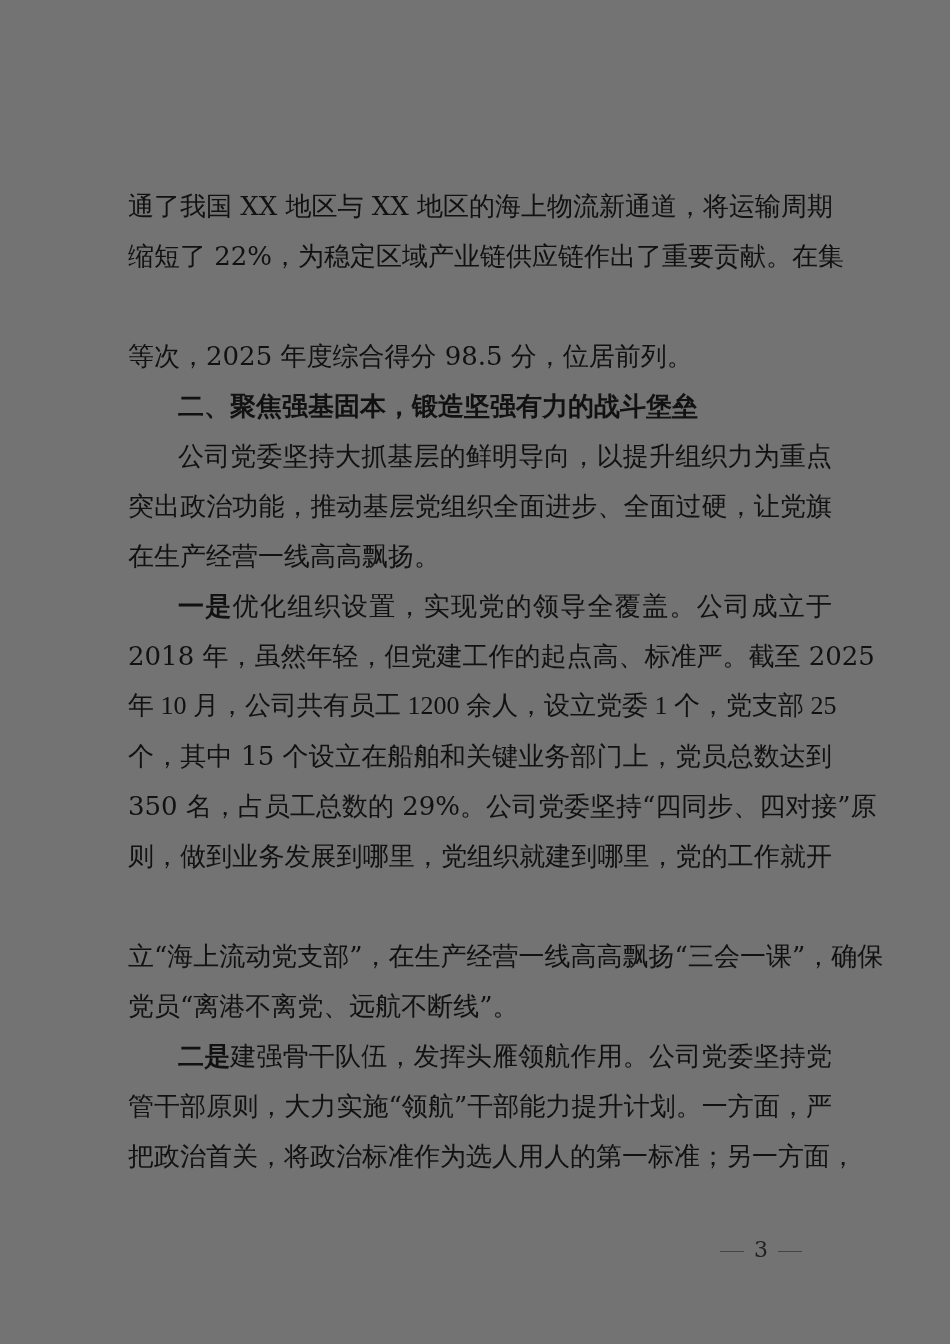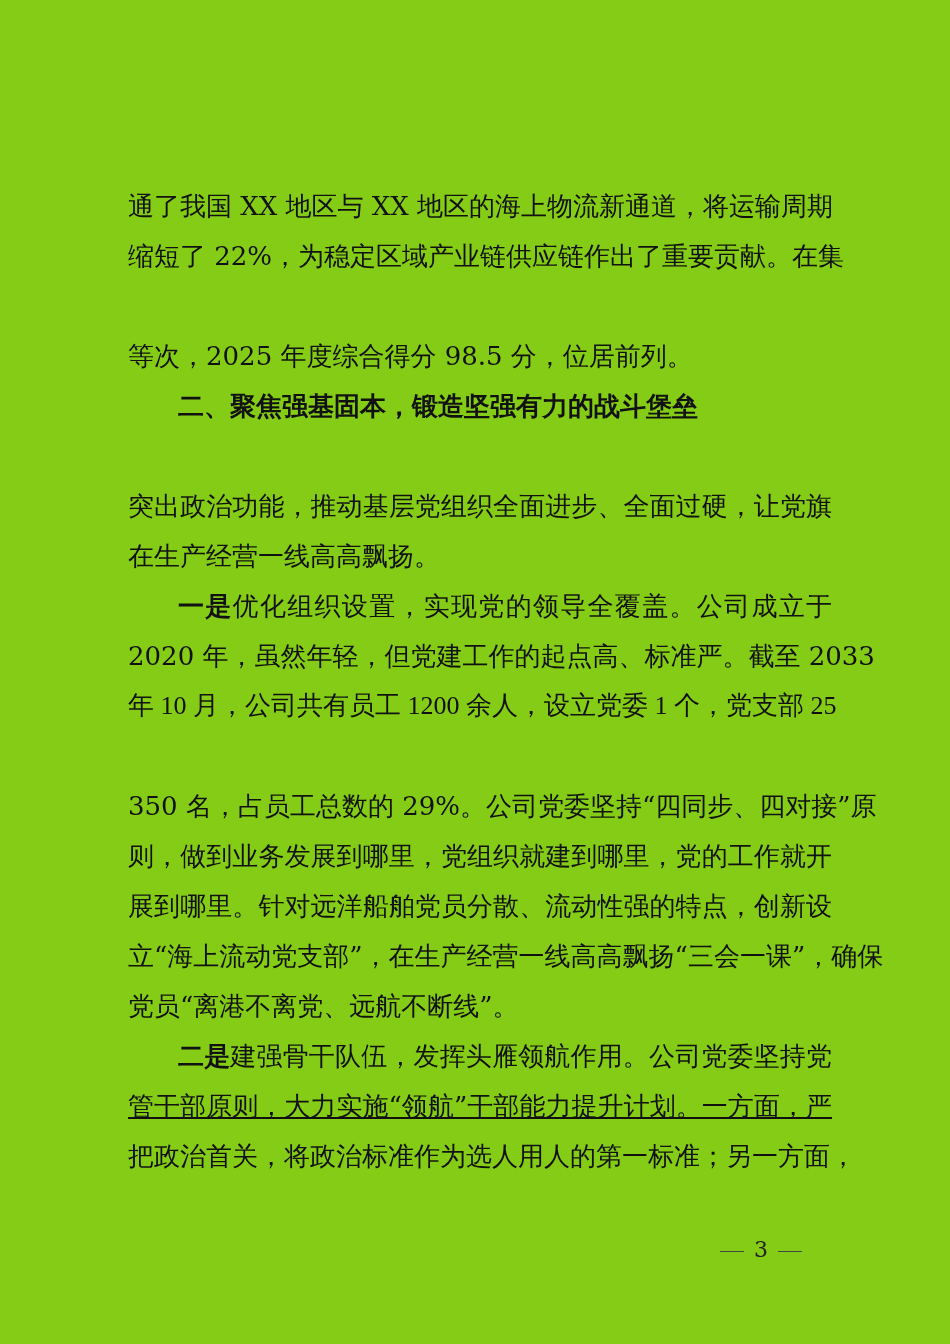--- a/index.html
+++ b/index.html
@@ -13,21 +13,21 @@
       position: relative;
       overflow: hidden;
       font-family: "DejaVu Serif", "Liberation Serif", serif;
       color: #111111;
     }
     .page {
       position: absolute;
       left: 0; top: 0;
       width: 950px;
       height: 1344px;
-      background: #84cc16;
+      background: #737373;
     }
     .line {
       position: absolute;
       left: 128px;
       width: 704px;
       height: 50px;
       line-height: 50px;
       font-size: 26px;
       white-space: nowrap;
       text-align: justify;
@@ -75,33 +75,34 @@
 <body>
 
 <div class="page">
 
   <div class="line" style="top:181px;">通了我国 XX 地区与 XX 地区的海上物流新通道，将运输周期</div>
   <div class="line" style="top:231px;">缩短了 22%，为稳定区域产业链供应链作出了重要贡献。在集</div>
   <div class="line last" style="top:331px;">等次，2025 年度综合得分 98.5 分，位居前列。</div>
 
   <div class="line indent heading" style="top:381px;">二、聚焦强基固本，锻造坚强有力的战斗堡垒</div>
 
+  <div class="line indent" style="top:431px;">公司党委坚持大抓基层的鲜明导向，以提升组织力为重点</div>
   <div class="line last" style="top:531px;">在生产经营一线高高飘扬。</div>
   <div class="line" style="top:481px;">突出政治功能，推动基层党组织全面进步、全面过硬，让党旗</div>
 
   <div class="line indent" style="top:581px;"><span class="lead">一是</span><span>优化组织设置，实现党的领导全覆盖。公司成立于</span></div>
-  <div class="line" style="top:631px;">2020 年，虽然年轻，但党建工作的起点高、标准严。截至 2033</div>
+  <div class="line" style="top:631px;">2018 年，虽然年轻，但党建工作的起点高、标准严。截至 2025</div>
   <div class="line" style="top:681px;font-family:Liberation Serif, serif;">年 10 月，公司共有员工 1200 余人，设立党委 1 个，党支部 25</div>
+  <div class="line" style="top:731px;">个，其中 15 个设立在船舶和关键业务部门上，党员总数达到</div>
   <div class="line" style="top:781px;">350 名，占员工总数的 29%。公司党委坚持“四同步、四对接”原</div>
   <div class="line" style="top:831px;">则，做到业务发展到哪里，党组织就建到哪里，党的工作就开</div>
-  <div class="line" style="top:881px;">展到哪里。针对远洋船舶党员分散、流动性强的特点，创新设</div>
   <div class="line" style="top:931px;">立“海上流动党支部”，在生产经营一线高高飘扬“三会一课”，确保</div>
   <div class="line last" style="top:981px;">党员“离港不离党、远航不断线”。</div>
 
   <div class="line indent" style="top:1031px;"><span class="lead">二是</span><span>建强骨干队伍，发挥头雁领航作用。公司党委坚持党</span></div>
-  <div class="line" style="top:1081px;text-decoration:underline;">管干部原则，大力实施“领航”干部能力提升计划。一方面，严</div>
+  <div class="line" style="top:1081px;">管干部原则，大力实施“领航”干部能力提升计划。一方面，严</div>
   <div class="line" style="top:1131px;">把政治首关，将政治标准作为选人用人的第一标准；另一方面，</div>
 
   <div class="page-number">
     <span class="dash"></span><span>3</span><span class="dash"></span>
   </div>
 
 </div>
 
 </body></html>

